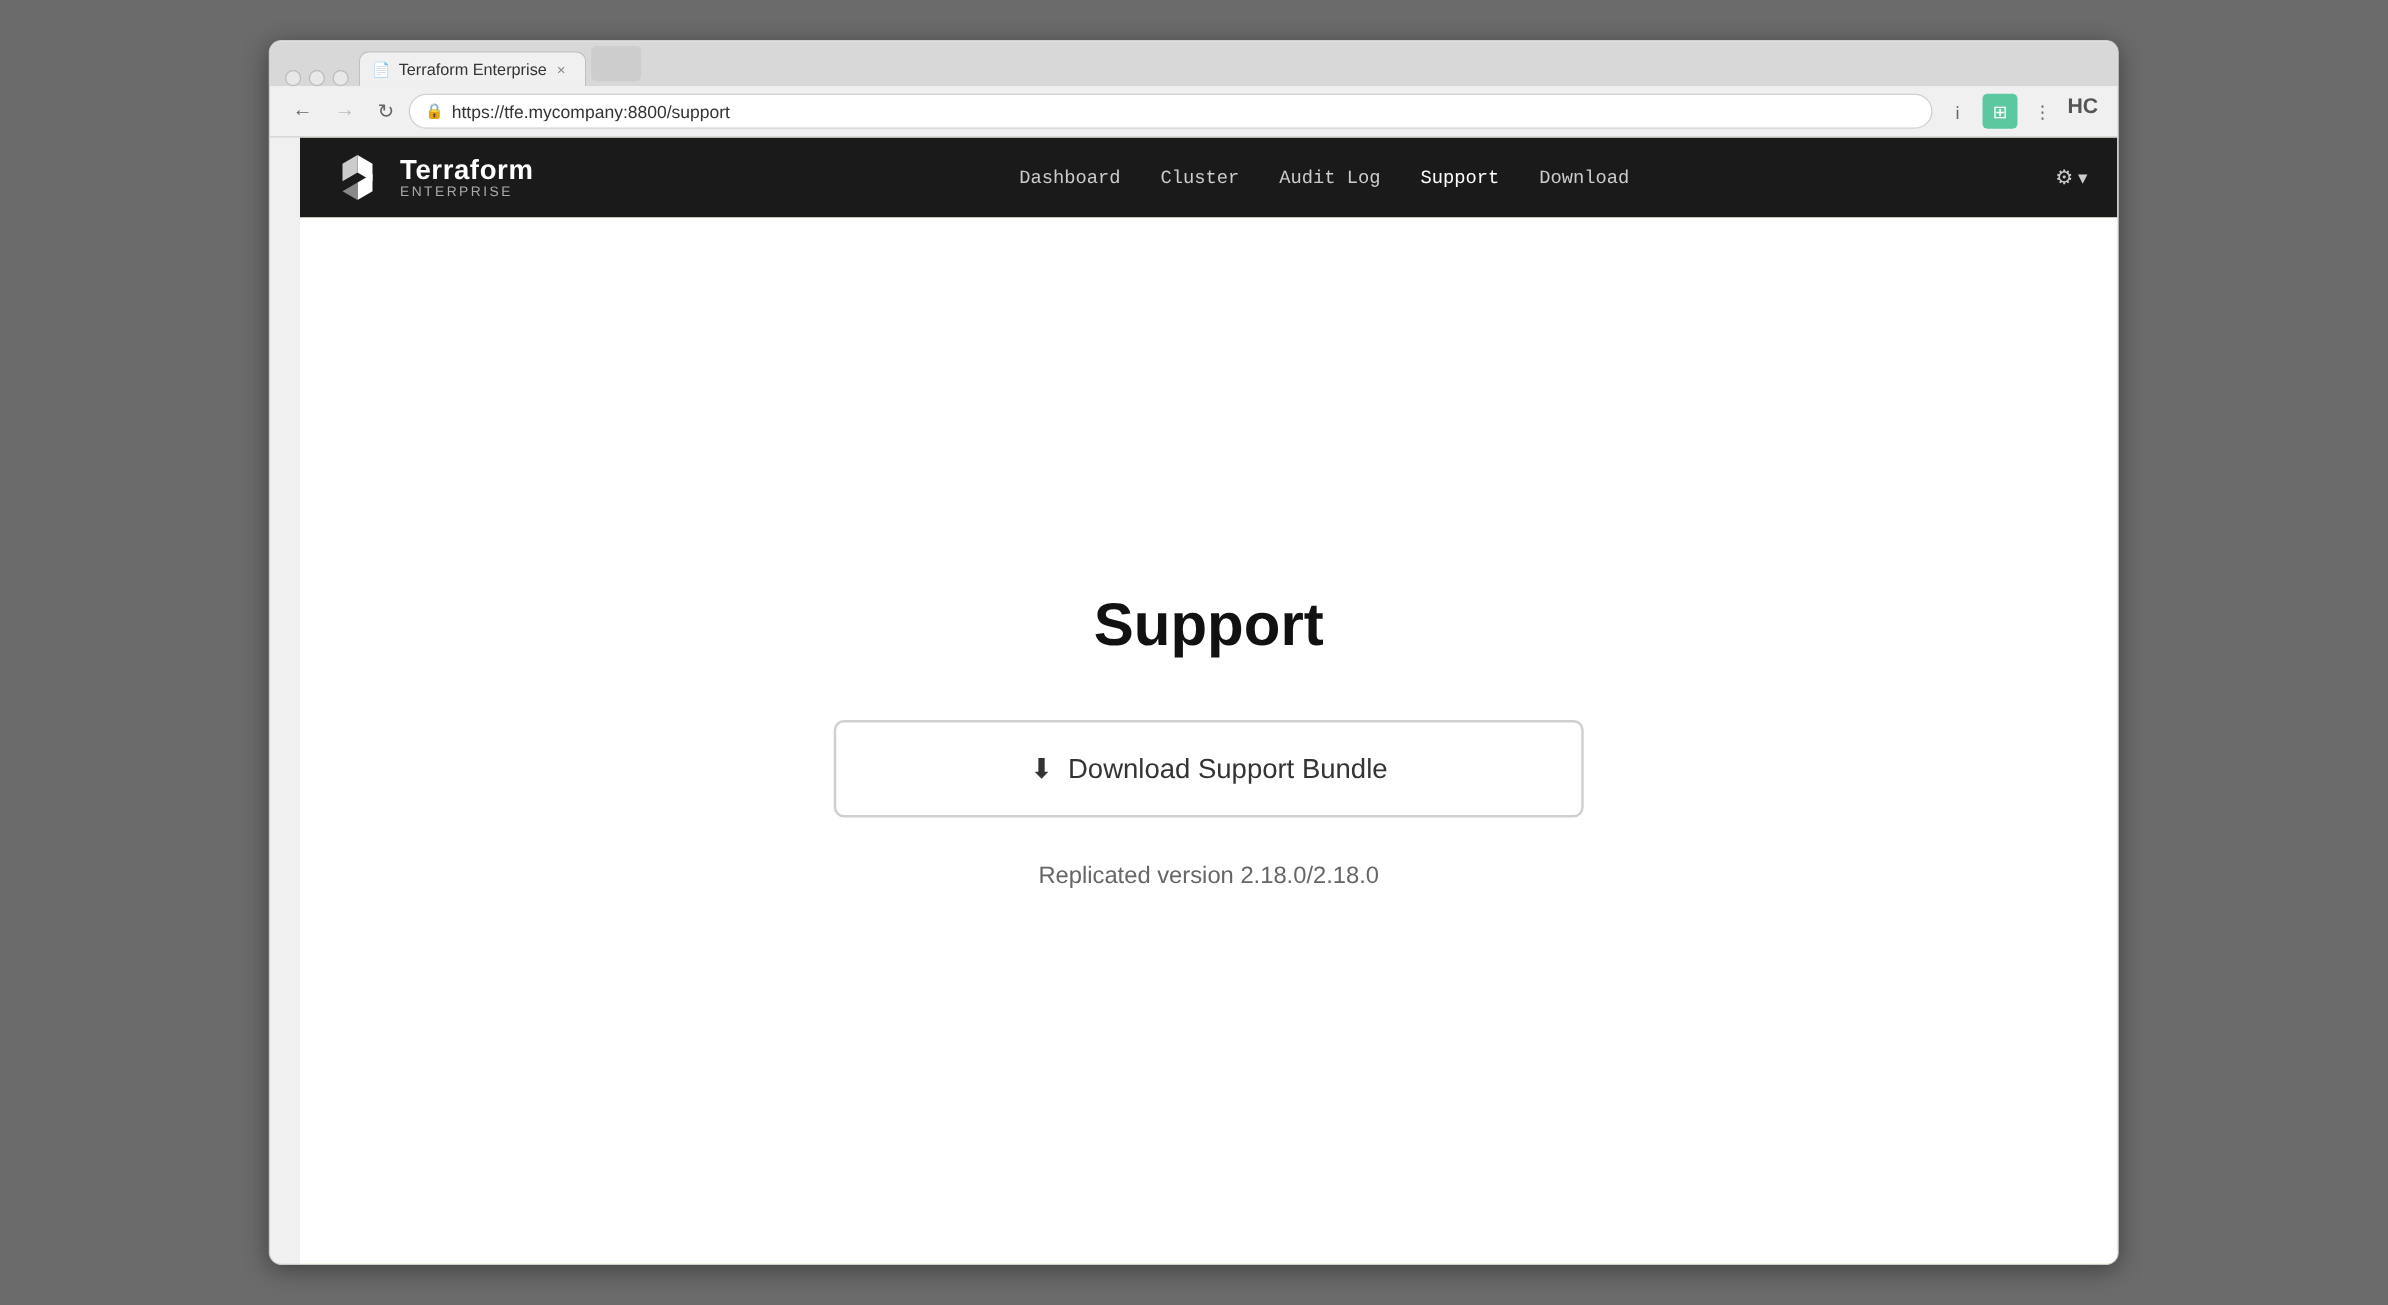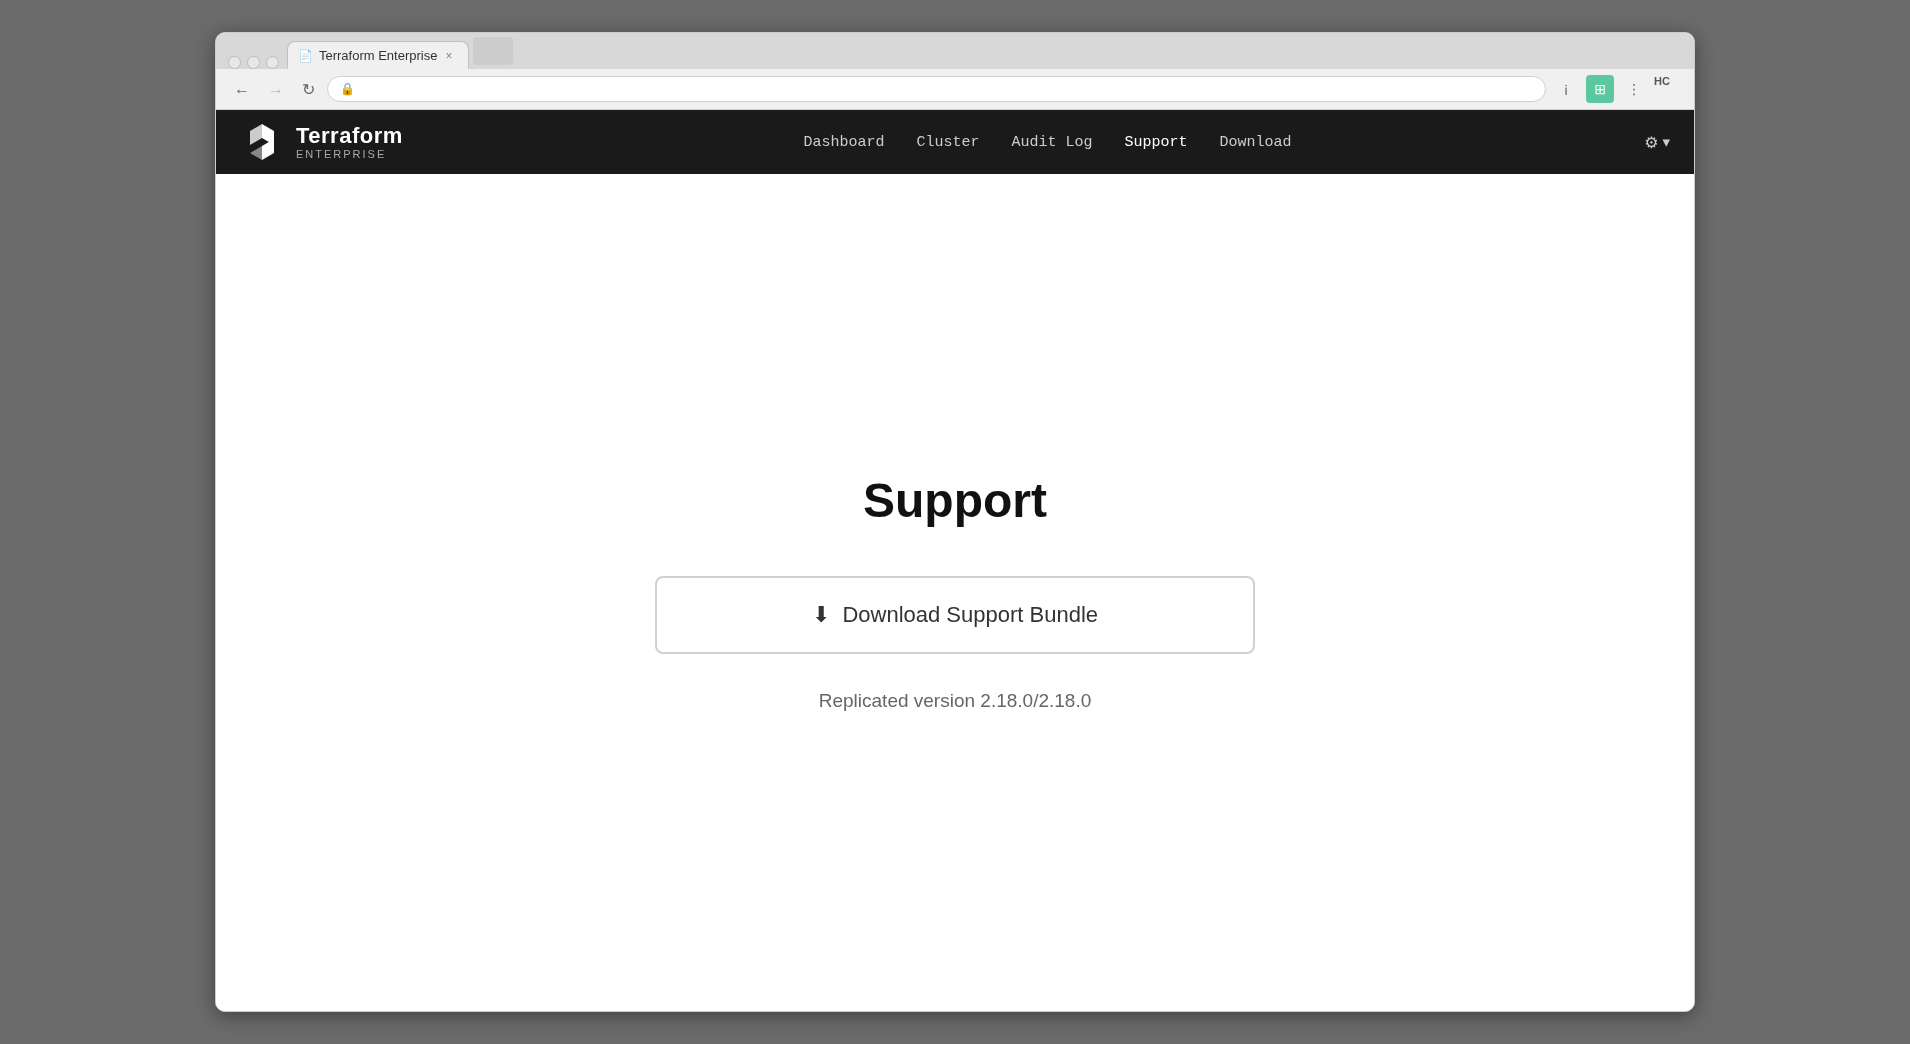--- a/index.html
+++ b/index.html
@@ -170,33 +170,34 @@
       justify-content: center;
       color: white;
       font-size: 14px;
     }
 
     .profile-badge {
       width: 28px;
       height: 28px;
       background: none;
       border: none;
-      font-size: 11px;
+      font-size: 17px;
       font-weight: 600;
       color: #555;
       cursor: pointer;
     }
 
     
     .app-content {
       flex: 1;
       display: flex;
       flex-direction: column;
       background: #fef9c3;
       overflow: hidden;
+      margin-left: 24px;
     }
 
     
     .app-navbar {
       background: #1a1a1a;
       display: flex;
       align-items: center;
       padding: 0 24px;
       height: 64px;
       flex-shrink: 0;
@@ -327,20 +328,21 @@
     <div class="tab-new"></div>
   </div>
 
   <div class="nav-bar">
     <button class="nav-btn">←</button>
     <button class="nav-btn disabled">→</button>
     <button class="nav-btn">↻</button>
 
     <div class="address-bar">
       <span class="address-lock">🔒</span>
+      <input class="address-input" type="text" value="https://tfe.mycompany:8800/support" style="">
     </div>
 
     <div class="nav-actions">
       <button class="nav-action-btn">ℹ</button>
       <div class="extensions-icon">⊞</div>
       <button class="nav-action-btn">⋮</button>
       <span class="profile-badge">HC</span>
     </div>
   </div>
 

